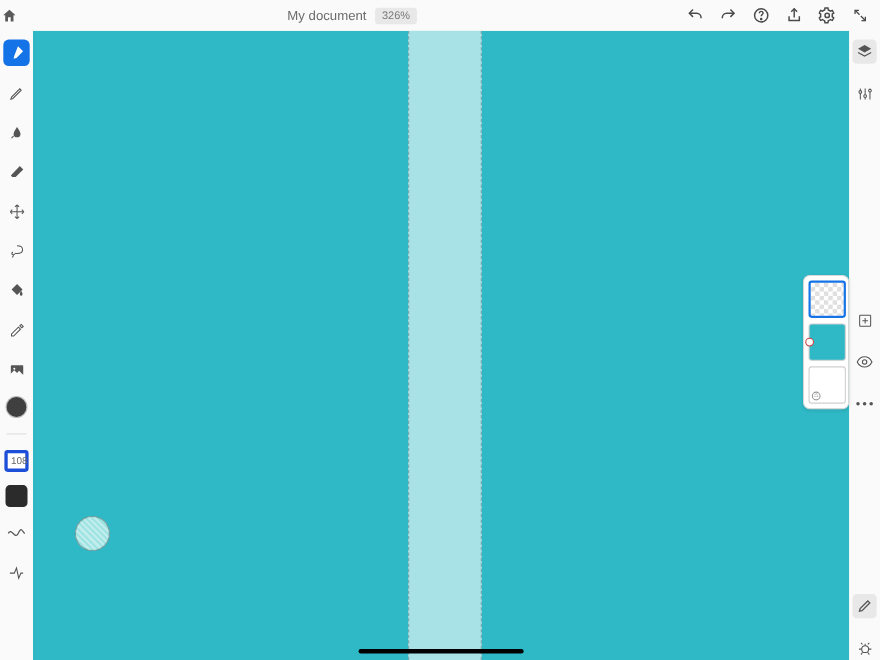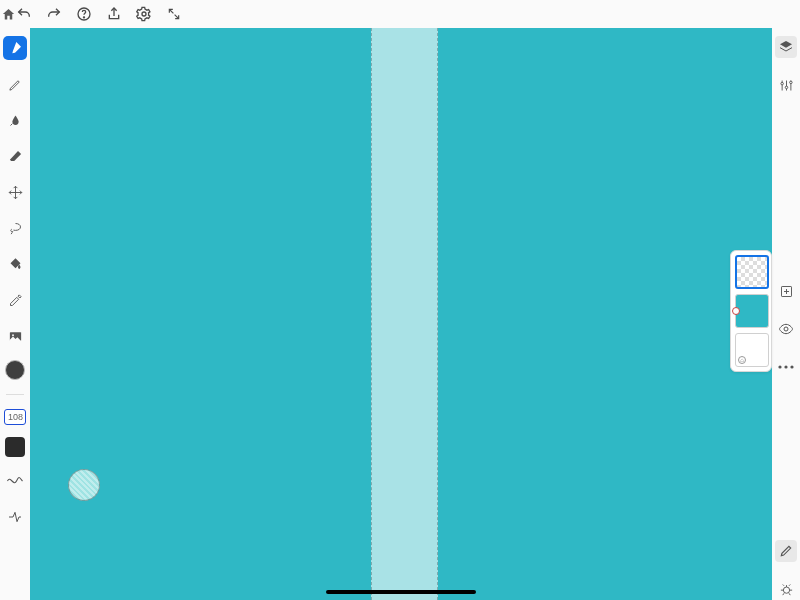--- a/index.html
+++ b/index.html
@@ -14,21 +14,21 @@
   .topbar .right { display: flex; align-items: center; gap: 14px; padding-right: 10px; color: #4a4a4a; }
   .topbar .ic { width: 16px; height: 16px; display: flex; align-items: center; justify-content: center; }
   .topbar svg { display: block; }
   
   .left-tools { position: absolute; top: 28px; left: 0; width: 30px; bottom: 0; background: #fafafa; display: flex; flex-direction: column; align-items: center; padding-top: 8px; gap: 12px; }
   .tool { width: 24px; height: 24px; border-radius: 5px; display: flex; align-items: center; justify-content: center; color: #555; }
   .tool.active { background: #1473e6; color: #fff; }
   .tool svg { display: block; }
   .color-swatch { width: 20px; height: 20px; border-radius: 50%; background: #444; border: 1px solid #bbb; }
   .divider { width: 18px; height: 1px; background: #ddd; margin: 2px 0; }
-  .brush-size { font-size: 9px; color: #666; background: #fff; border: 1px solid #1d4ed8; border-radius: 3px; padding: 2px 3px; width: 22px; text-align: center; }
+  .brush-size { font-size: 9px; color: #666; background: #fff; border: 3px solid #1d4ed8; border-radius: 3px; padding: 2px 3px; width: 22px; text-align: center; }
   .brush-shape { width: 20px; height: 20px; border-radius: 4px; background: #333; }
   
   .right-tools { position: absolute; top: 28px; right: 0; width: 28px; bottom: 0; background: #fafafa; display: flex; flex-direction: column; align-items: center; padding-top: 8px; gap: 16px; color: #555; }
   .rtool { width: 22px; height: 22px; display:flex; align-items:center; justify-content:center; border-radius:4px; }
   .rtool.active { background: #e8e8e8; }
   .right-tools .spacer { flex: 1; }
   
   .canvas-wrap { position: absolute; top: 28px; left: 30px; right: 28px; bottom: 0; overflow: hidden; }
   .canvas { position: absolute; inset: 0; }
   .sel-band { position: absolute; top: 0; bottom: 0; border-left: 1px dashed rgba(0,0,0,0.25); border-right:1px dashed rgba(0,0,0,0.25); }
@@ -53,20 +53,24 @@
 </head>
 <body>
 <div class="app">
 
 <div class="topbar">
   <div class="home ic">
     <svg width="15" height="15" viewBox="0 0 24 24" fill="currentColor">
           <path d="M12 3l9 8h-3v9h-4v-6H10v6H6v-9H3z"></path>
         </svg>
   </div>
+  <div class="center">
+    <span class="doc-title">My document</span>
+    <span class="zoom-badge">326%</span>
+  </div>
   <div class="right">
     <span class="ic">
           <svg width="16" height="16" viewBox="0 0 24 24" fill="none" stroke="currentColor" stroke-width="2">
             <path d="M9 14l-5-5 5-5"></path>
             <path d="M4 9h10a6 6 0 016 6v1"></path>
           </svg>
         </span>
     <span class="ic">
           <svg width="16" height="16" viewBox="0 0 24 24" fill="none" stroke="currentColor" stroke-width="2">
             <path d="M15 14l5-5-5-5"></path>

